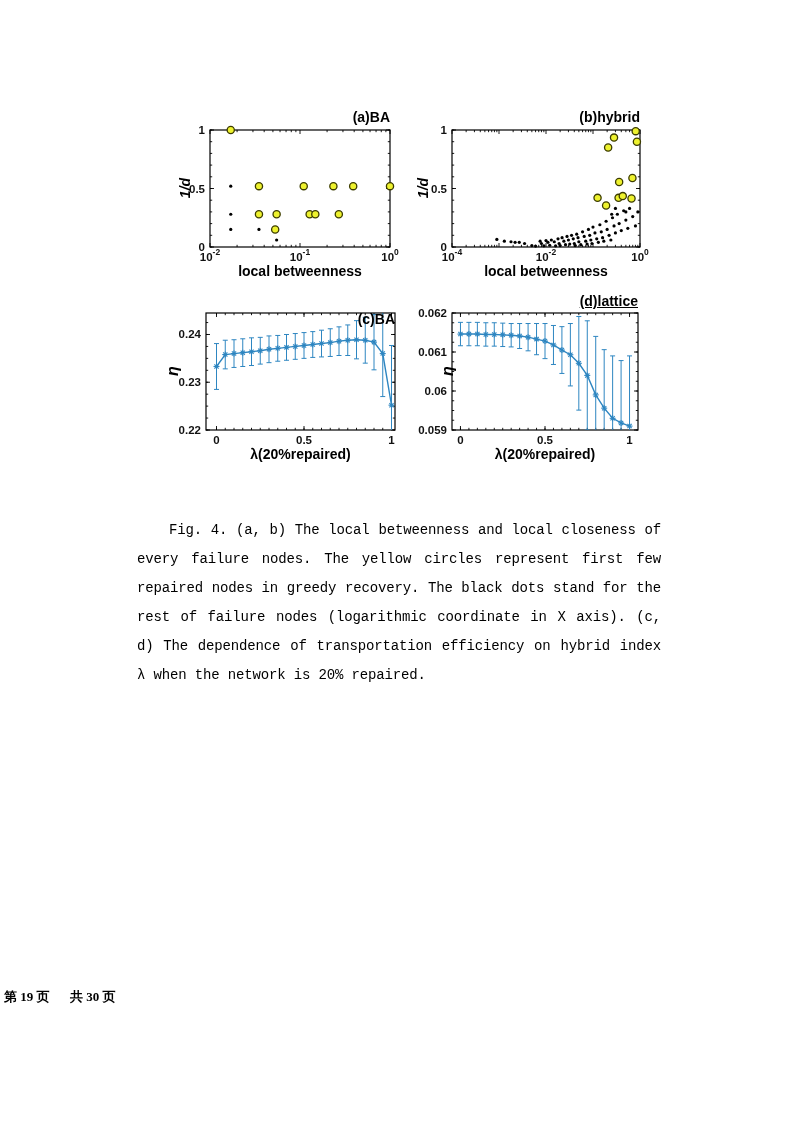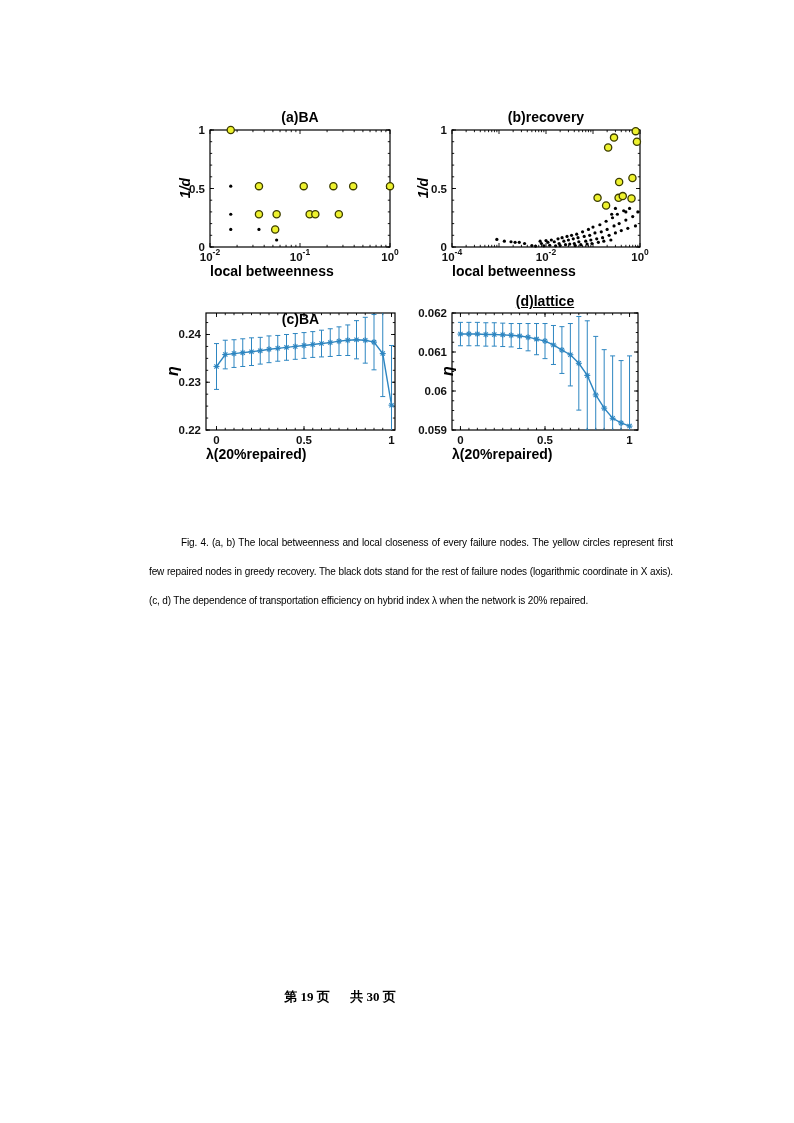--- a/index.html
+++ b/index.html
@@ -4,41 +4,41 @@
 <style>
   html,body{margin:0;padding:0;background:#fff;}
   .page{position:relative;width:794px;height:1123px;background:#ffffff;overflow:hidden;
         font-family:"Liberation Sans",sans-serif;color:#000;}
   .subplot{position:absolute;width:280px;height:195px;}
   .sp-a{left:150px;top:100px;}
   .sp-b{left:400px;top:100px;}
   .sp-c{left:150px;top:285px;}
   .sp-d{left:400px;top:285px;}
   .plot{position:absolute;left:0;top:0;}
-  .plot-title{position:absolute;text-align:center;font:bold 14px "Liberation Sans",sans-serif;}
+  .plot-title{position:absolute;text-align:right;font:bold 14px "Liberation Sans",sans-serif;}
   .sp-a .plot-title{left:60px;width:180px;top:9px;}
   .sp-b .plot-title{left:52px;width:188px;top:9px;}
   .sp-c .plot-title{left:56px;width:189px;top:26px;}
   .sp-d .plot-title{left:52px;width:186px;top:8px;text-decoration:underline;}
-  .xlabel{position:absolute;text-align:left;font:bold 14px "Liberation Sans",sans-serif;}
+  .xlabel{position:absolute;text-align:center;font:bold 14px "Liberation Sans",sans-serif;}
   .sp-a .xlabel{left:60px;width:180px;top:163px;}
   .sp-b .xlabel{left:52px;width:188px;top:163px;}
   .sp-c .xlabel{left:56px;width:189px;top:161px;}
   .sp-d .xlabel{left:52px;width:186px;top:161px;}
   .ylabel{position:absolute;width:44px;height:18px;line-height:18px;text-align:center;
           font:bold italic 14px "Liberation Sans",sans-serif;transform:rotate(-90deg);}
   .sp-a .ylabel{left:14px;top:79px;}
   .sp-b .ylabel{left:2px;top:79px;}
   .sp-c .ylabel{left:1px;top:77px;font-size:16px;}
   .sp-d .ylabel{left:26px;top:77px;font-size:16px;}
   svg text.tick{font-family:"Liberation Sans",sans-serif;font-weight:bold;font-size:11.5px;fill:#111;}
-  .caption{position:absolute;left:137px;top:516px;width:524px;margin:12px;
-           font-family:Liberation Sans, sans-serif;font-size:10px;letter-spacing:-0.15px;
+  .caption{position:absolute;left:137px;top:516px;width:524px;margin:0;
+           font-family:Liberation Mono, monospace;font-size:14px;letter-spacing:-0.15px;
            line-height:29px;text-align:justify;text-indent:32px;}
-  .footer{position:absolute;left:12px;top:988px;width:656px;text-align:center;
+  .footer{position:absolute;left:4px;top:988px;width:656px;text-align:left;
           font:bold 13px "Liberation Serif",serif;}
   .footer .gap{display:inline-block;width:14px;}
 </style>
 </head>
 <body>
 
 <div class="page">
 
   <div class="figure">
 
@@ -336,21 +336,21 @@
           <circle cx="221.29681959241424" cy="130.62" r="1.6" fill="#000000"></circle>
           <circle cx="223.70098814744114" cy="110.72999999999999" r="1.6" fill="#000000"></circle>
           <circle cx="225.85159020379288" cy="120.09" r="1.6" fill="#000000"></circle>
           <circle cx="225.85159020379288" cy="111.9" r="1.6" fill="#000000"></circle>
           <circle cx="227.79704640622947" cy="128.28" r="1.6" fill="#000000"></circle>
           <circle cx="229.57310876803126" cy="108.39" r="1.6" fill="#000000"></circle>
           <circle cx="232.71960788067008" cy="116.58" r="1.6" fill="#000000"></circle>
           <circle cx="235.44522938862136" cy="125.94" r="1.6" fill="#000000"></circle>
           <circle cx="237.84939794364826" cy="111.9" r="1.6" fill="#000000"></circle>
         </svg>
-      <div class="plot-title">(b)recovery</div>
+      <div class="plot-title">(b)hybrid</div>
       <div class="ylabel">1/d</div>
       <div class="xlabel">local betweenness</div>
     </div>
 
     <div class="subplot sp-c">
       <svg class="plot" width="280" height="195">
           <defs>
             <clipPath id="cpc">
               <rect x="56" y="28" width="189" height="117"></rect>
             </clipPath>

